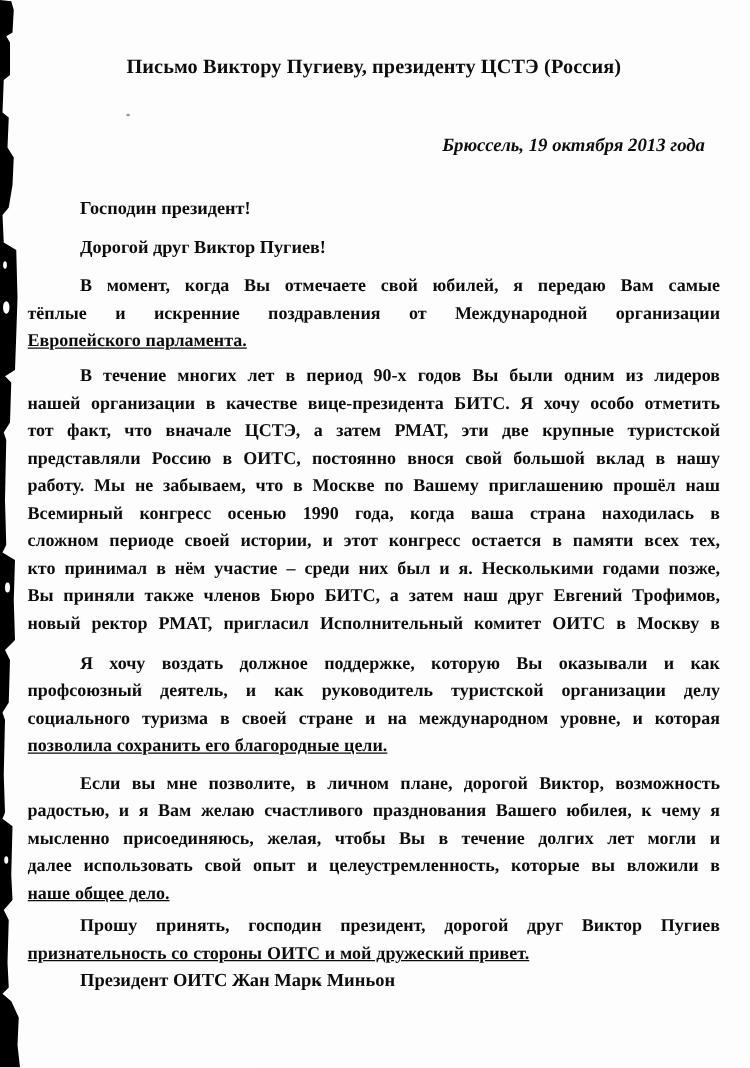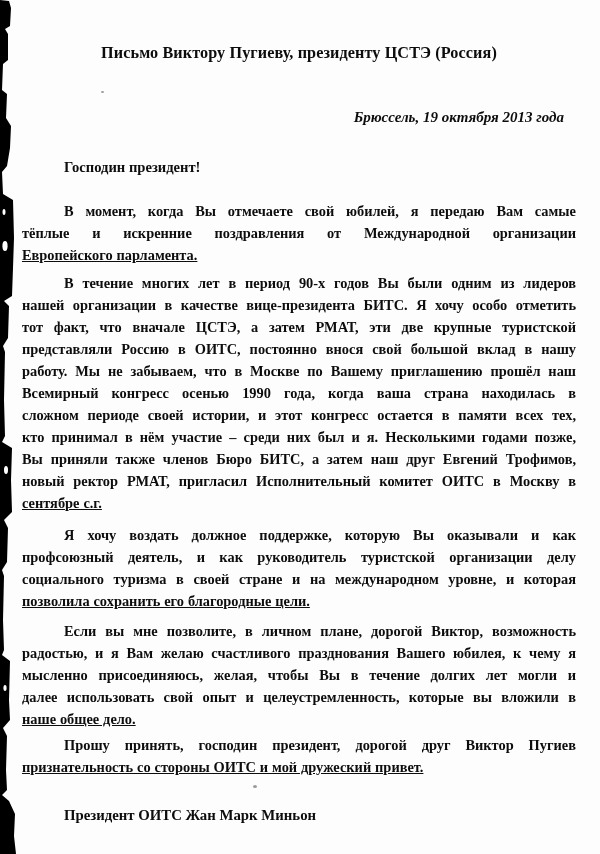--- a/index.html
+++ b/index.html
@@ -42,36 +42,35 @@
     text-align:right;padding-right:12px;font-style:italic;
   }
   .greeting{
     font-size:14.6px;line-height:22px;font-weight:700;
     text-indent:42px;
   }
   .greeting.g1{margin-top:28px;}
   .greeting.g2{margin-top:9px;}
   .paragraphs{display:block;}
   .para{margin:0;}
-  .para:nth-child(1){margin-top:22px;}
+  .para:nth-child(1){margin-top:9px;}
   .para:nth-child(2){margin-top:6px;}
   .para:nth-child(3){margin-top:10px;}
   .para:nth-child(4){margin-top:8px;}
   .para:nth-child(5){margin-top:4px;}
   .line{
     font-size:14.4px;line-height:22px;height:22px;
     font-weight:700;
     text-align:justify;text-align-last:justify;
     overflow:hidden;white-space:normal;
     word-spacing:.02em;
   }
   .line.first{text-indent:42px;}
   .line.last{text-align-last:left;text-decoration:underline;}
   .signature{
-    margin-top:26px;
     font-size:14.8px;line-height:22px;font-weight:700;
     text-indent:42px;
   }
 </style>
 </head>
 <body>
 
 <div class="page">
 
   <svg class="scan-edge" viewBox="0 0 18 854" preserveAspectRatio="none" aria-hidden="true">
@@ -96,39 +95,39 @@
   <div class="speck" style="left:253px;top:785px;width:4px;height:3px;"></div>
 
   <div class="content">
 
     <div class="title">Письмо Виктору Пугиеву, президенту ЦСТЭ (Россия)</div>
 
     <div class="date-line">Брюссель, 19 октября 2013 года</div>
 
     <div class="greeting g1">Господин президент!</div>
 
+    <div class="greeting g2">Дорогой друг Виктор Пугиев!</div>
 
     <div class="paragraphs" id="paras">
         <div class="para">
           <div class="line first">В момент, когда Вы отмечаете свой юбилей, я передаю Вам самые</div>
           <div class="line">тёплые и искренние поздравления от Международной организации</div>
           <div class="line last">Европейского парламента.</div>
         </div>
         <div class="para">
           <div class="line first">В течение многих лет в период 90-х годов Вы были одним из лидеров</div>
           <div class="line">нашей организации в качестве вице-президента БИТС. Я хочу особо отметить</div>
           <div class="line">тот факт, что вначале ЦСТЭ, а затем РМАТ, эти две крупные туристской</div>
           <div class="line">представляли Россию в ОИТС, постоянно внося свой большой вклад в нашу</div>
           <div class="line">работу. Мы не забываем, что в Москве по Вашему приглашению прошёл наш</div>
           <div class="line">Всемирный конгресс осенью 1990 года, когда ваша страна находилась в</div>
           <div class="line">сложном периоде своей истории, и этот конгресс остается в памяти всех тех,</div>
           <div class="line">кто принимал в нём участие – среди них был и я. Несколькими годами позже,</div>
           <div class="line">Вы приняли также членов Бюро БИТС, а затем наш друг Евгений Трофимов,</div>
           <div class="line">новый ректор РМАТ, пригласил Исполнительный комитет ОИТС в Москву в</div>
-          <div class="line last">сентябре с.г.</div>
         </div>
         <div class="para">
           <div class="line first">Я хочу воздать должное поддержке, которую Вы оказывали и как</div>
           <div class="line">профсоюзный деятель, и как руководитель туристской организации делу</div>
           <div class="line">социального туризма в своей стране и на международном уровне, и которая</div>
           <div class="line last">позволила сохранить его благородные цели.</div>
         </div>
         <div class="para">
           <div class="line first">Если вы мне позволите, в личном плане, дорогой Виктор, возможность</div>
           <div class="line">радостью, и я Вам желаю счастливого празднования Вашего юбилея, к чему я</div>

